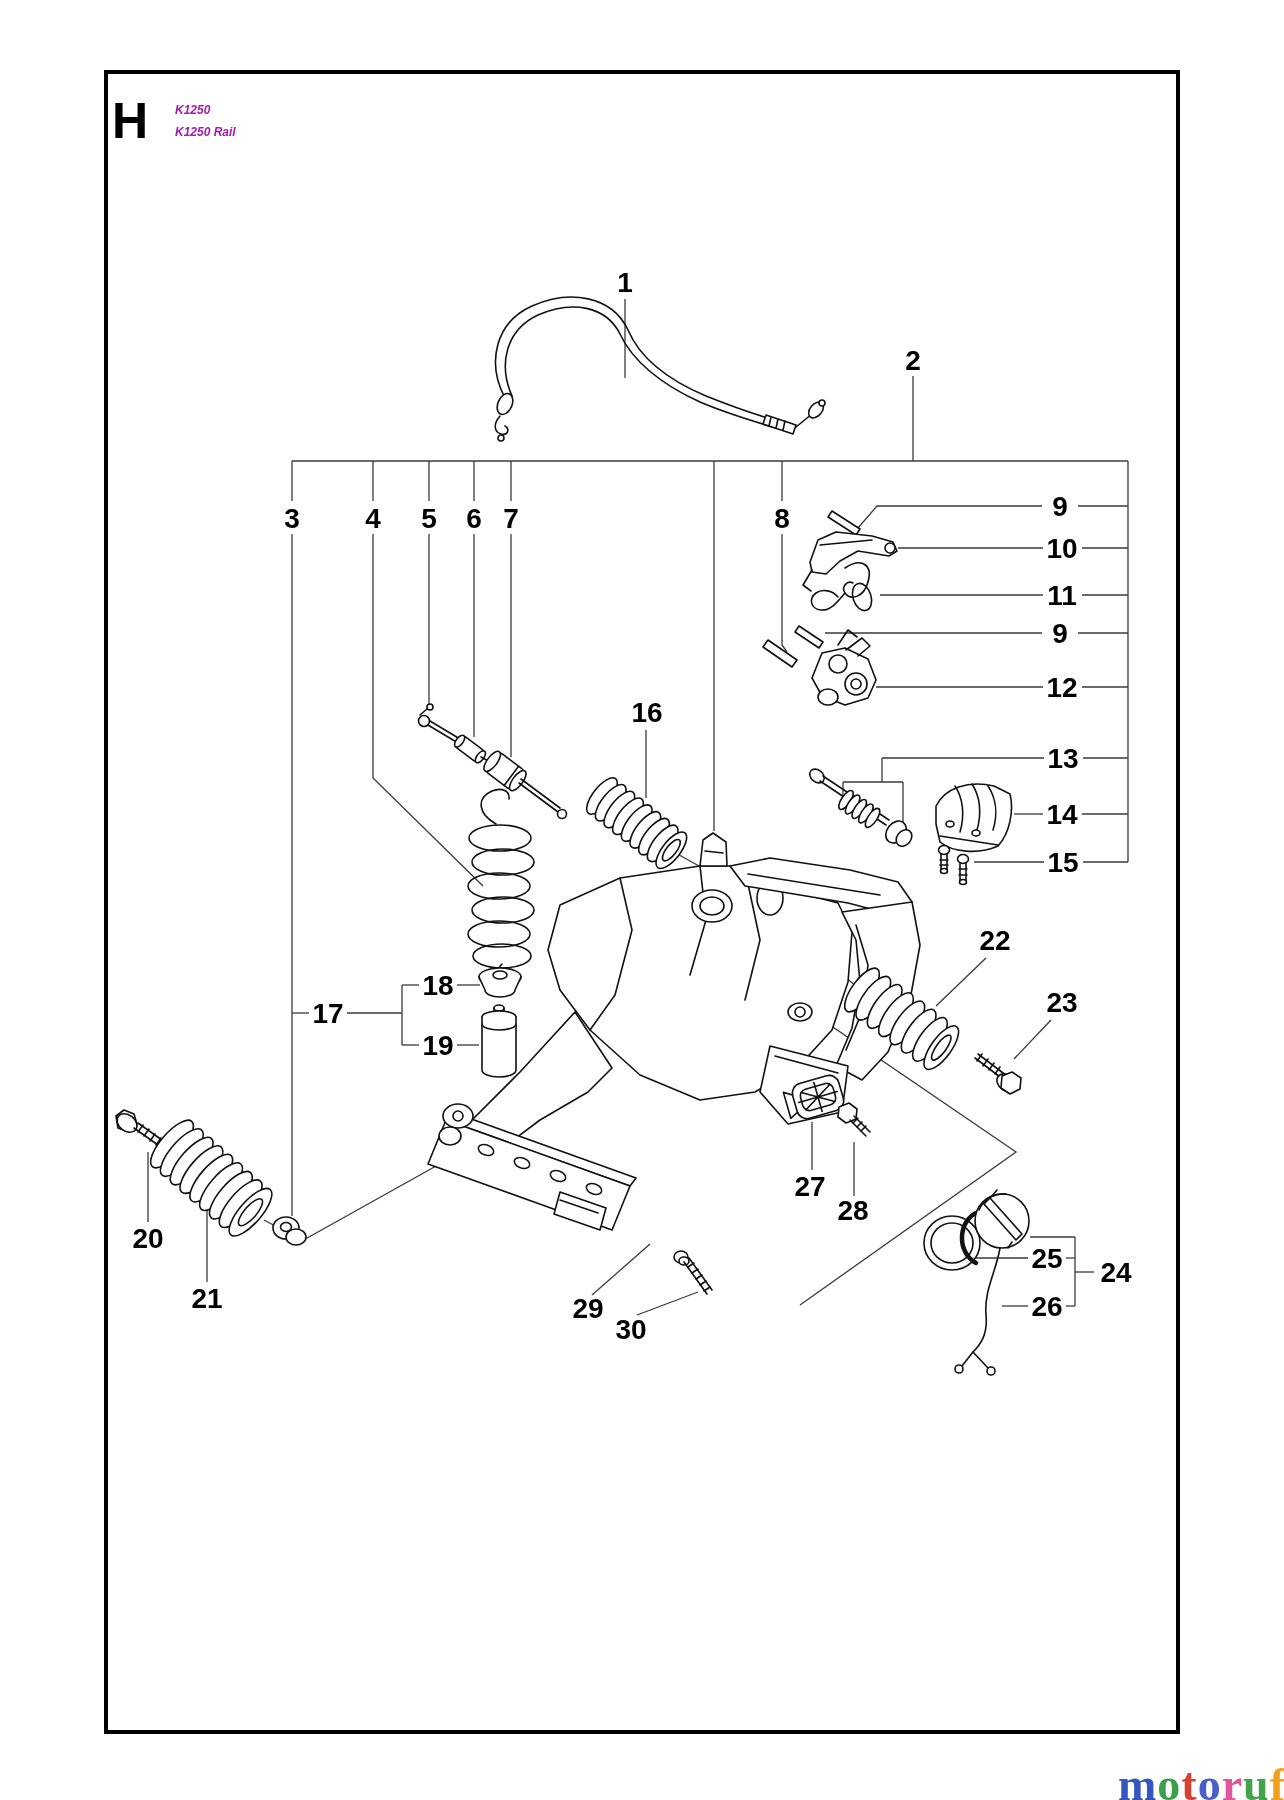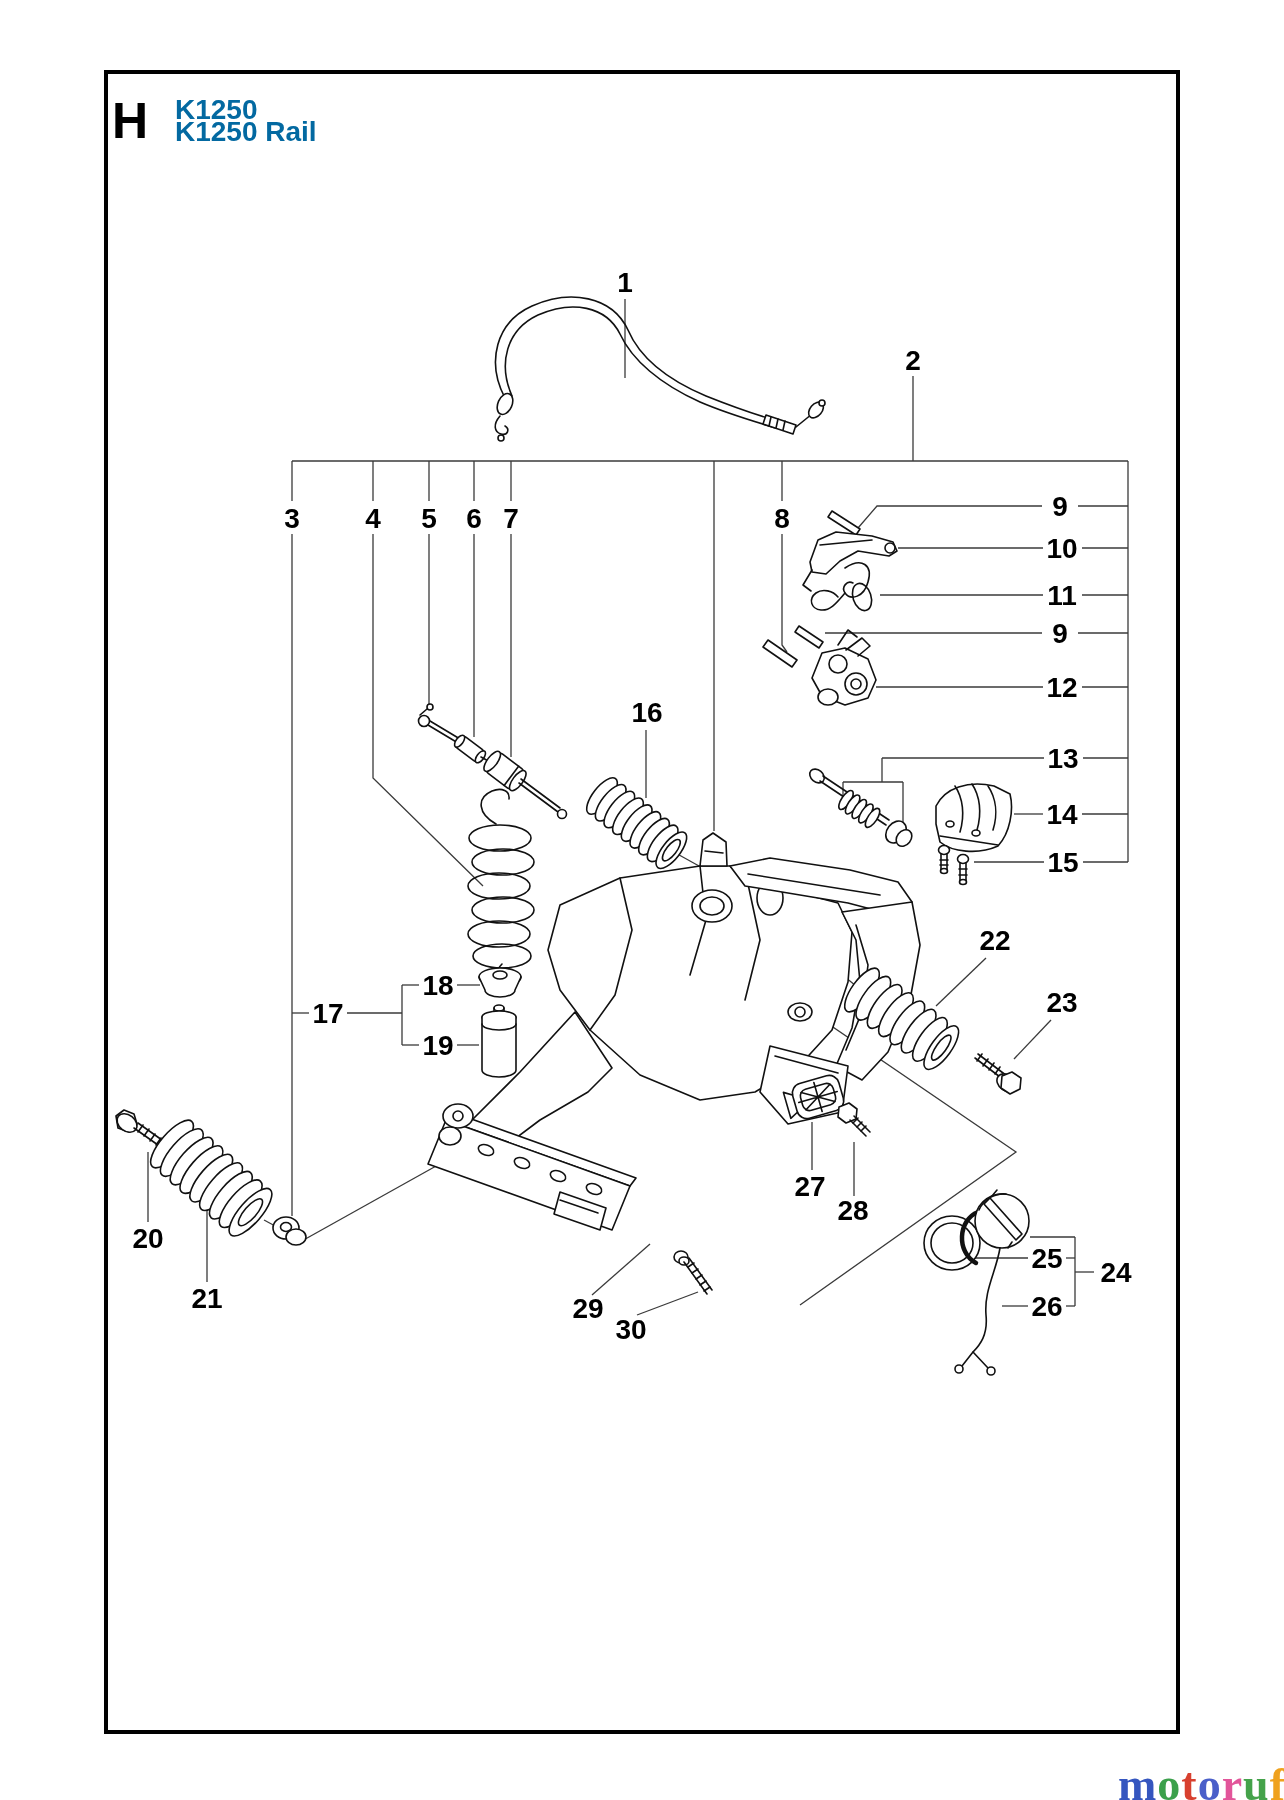--- a/index.html
+++ b/index.html
@@ -1,19 +1,19 @@
 <!DOCTYPE html>
 <html><head>
 <meta charset="utf-8">
 <style>
   html,body{margin:0;padding:0;background:#fff;}
   .page{position:relative;width:1284px;height:1800px;background:#fff;overflow:hidden;
         font-family:"Liberation Sans", sans-serif;}
   .hdr-letter{position:absolute;left:112px;top:92px;font-size:50px;font-weight:700;color:#000;}
-  .hdr-models{position:absolute;left:175px;top:99px;font-size:28px;font-weight:700;color:#0369a1;line-height:22px;}
+  .hdr-models{position:absolute;left:175px;top:99px;font-size:12px;font-weight:700;color:#a21caf;line-height:22px;font-style:italic;}
   svg text{font-family:"Liberation Sans", sans-serif;font-weight:700;font-size:28px;fill:#000;}
   .logo{position:absolute;left:1118px;top:1758px;font-family:"Liberation Serif", serif;
         font-size:46px;font-weight:700;letter-spacing:1px;white-space:nowrap;}
 </style>
 </head>
 <body>
 
 <div class="page">
 
   <div class="hdr-letter">H</div>

